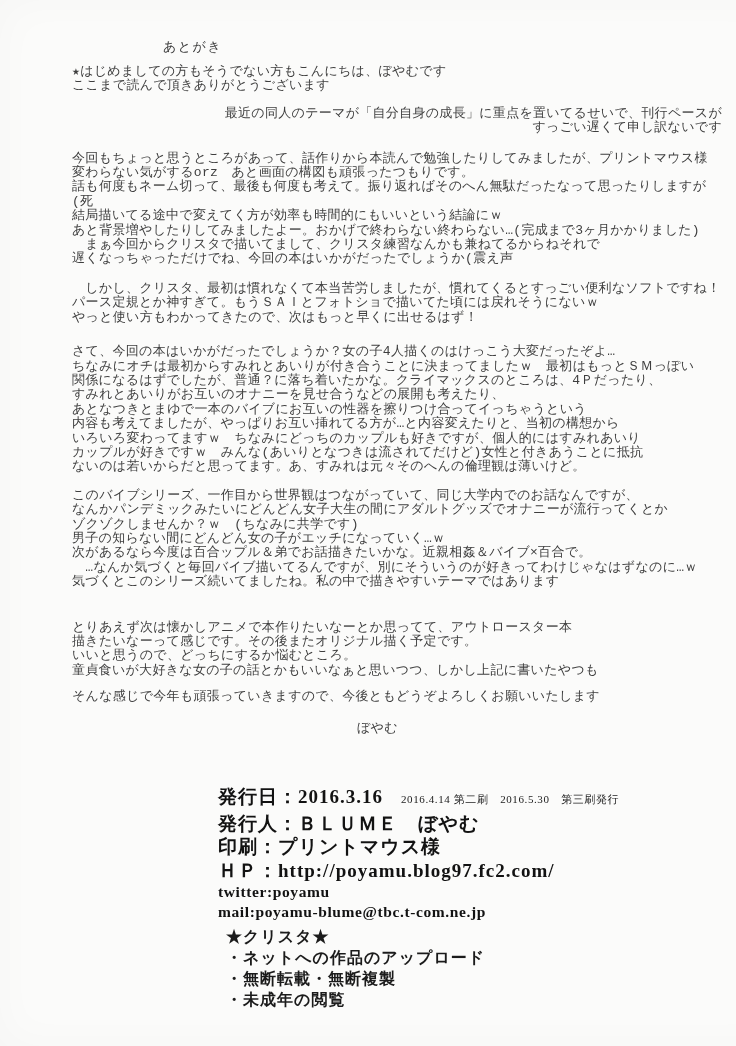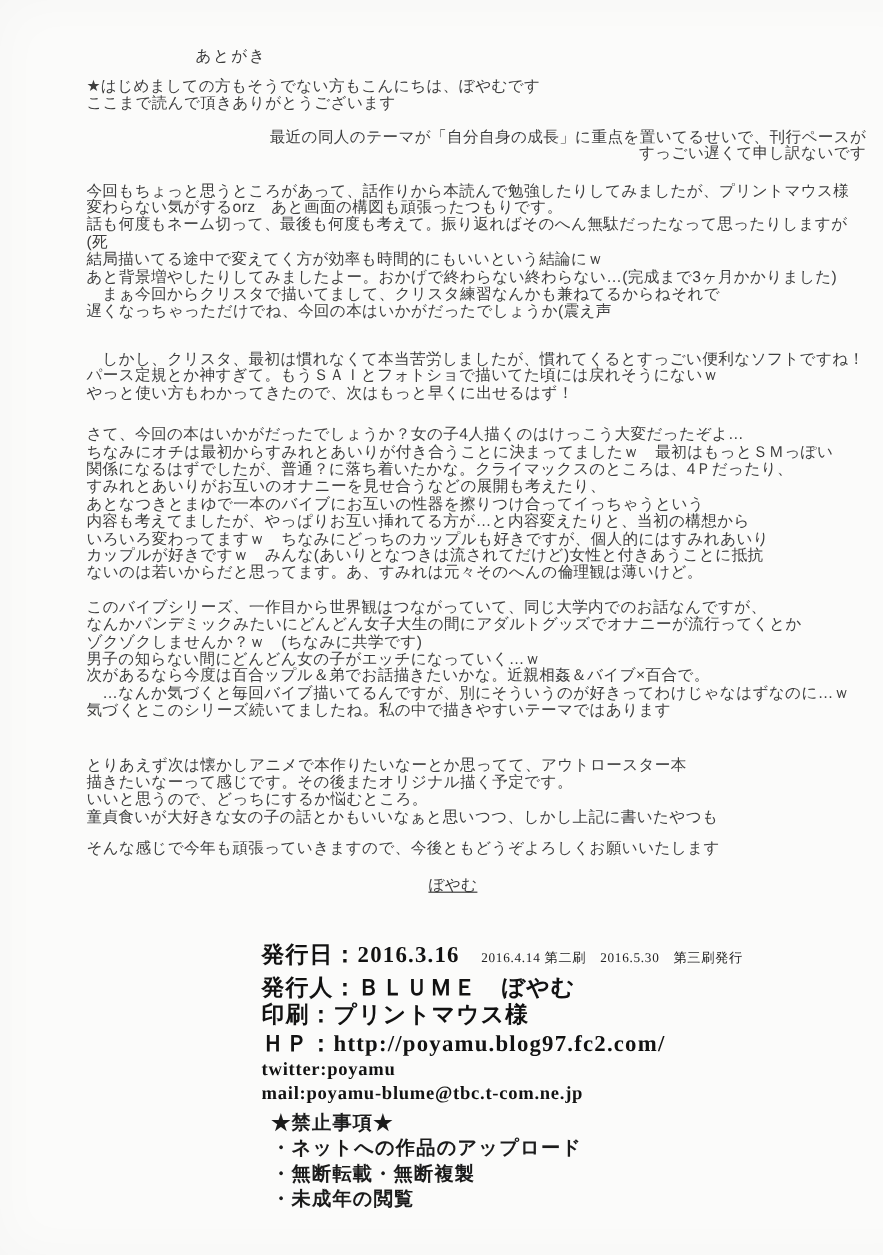--- a/index.html
+++ b/index.html
@@ -36,35 +36,35 @@
     left: 72px;
     top: 65px;
     width: 650px;
     font-size: 13px;
     line-height: 14.4px;
     letter-spacing: 0.3px;
     color: #3e3e3e;
   }
   .para .line {
     white-space: pre-wrap;
+    font-family: Liberation Mono, monospace;
   }
   .para-0 { margin-top: 0; }
   .para-1 { margin-top: 13px; text-align: right; }
   .para-2 { margin-top: 16px; }
-  .para-3 { margin-top: 25px; }
+  .para-3 { margin-top: 15px; }
   .para-4 { margin-top: 20px; }
   .para-5 { margin-top: 14px; }
   .para-6 { margin-top: 31px; }
   .para-7 { margin-top: 12px; }
   .signature {
     margin-top: 16px;
     margin-left: 285px;
     font-size: 13px;
     color: #3e3e3e;
-    text-decoration: underline;
   }
   .colophon {
     position: absolute;
     left: 218px;
     top: 785px;
     font-family: "Liberation Serif", "DejaVu Serif", serif;
     font-weight: bold;
     color: #121212;
   }
   .colophon-row {
@@ -170,20 +170,20 @@
 
   <div class="colophon-row"><span>発行日：2016.3.16</span><span class="colophon-note">2016.4.14 第二刷　2016.5.30　第三刷発行</span></div>
       <div class="colophon-row"><span>発行人：ＢＬＵＭＥ　ぼやむ</span></div>
       <div class="colophon-row"><span>印刷：プリントマウス様</span></div>
       <div class="colophon-row"><span>ＨＰ：http://poyamu.blog97.fc2.com/</span></div>
       <div class="colophon-row small"><span>twitter:poyamu</span></div>
       <div class="colophon-row small"><span>mail:poyamu-blume@tbc.t-com.ne.jp</span></div>
     </div>
 
   <div class="prohibitions">
-    <div class="row heading">★禁止事項★</div>
+    <div class="row heading">★クリスタ★</div>
 
   <div class="row">・ネットへの作品のアップロード</div>
       <div class="row">・無断転載・無断複製</div>
       <div class="row">・未成年の閲覧</div>
     </div>
 
 </div>
 
 </body></html>

